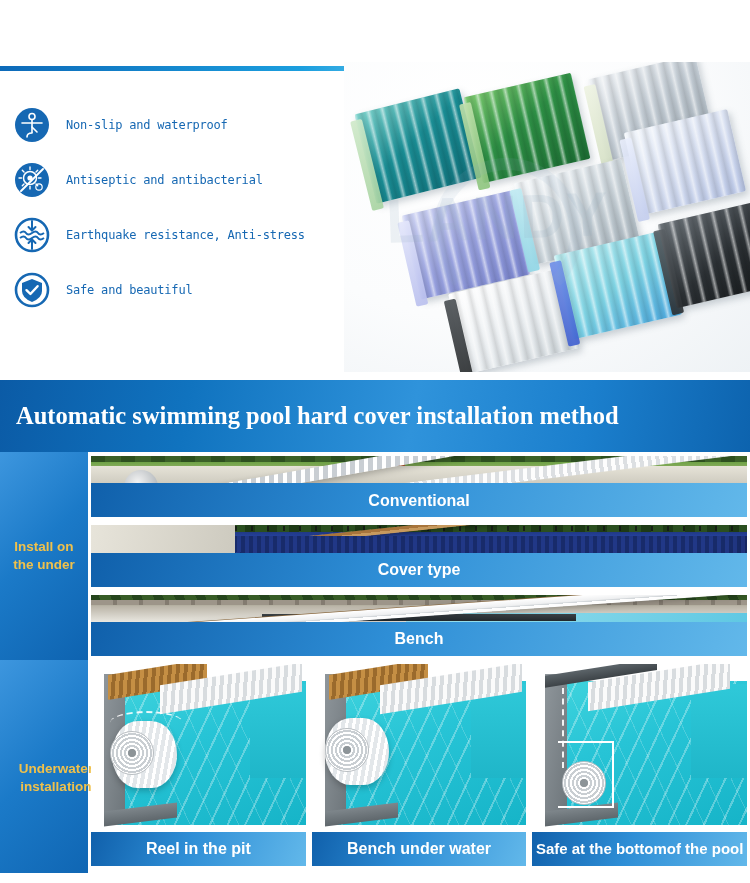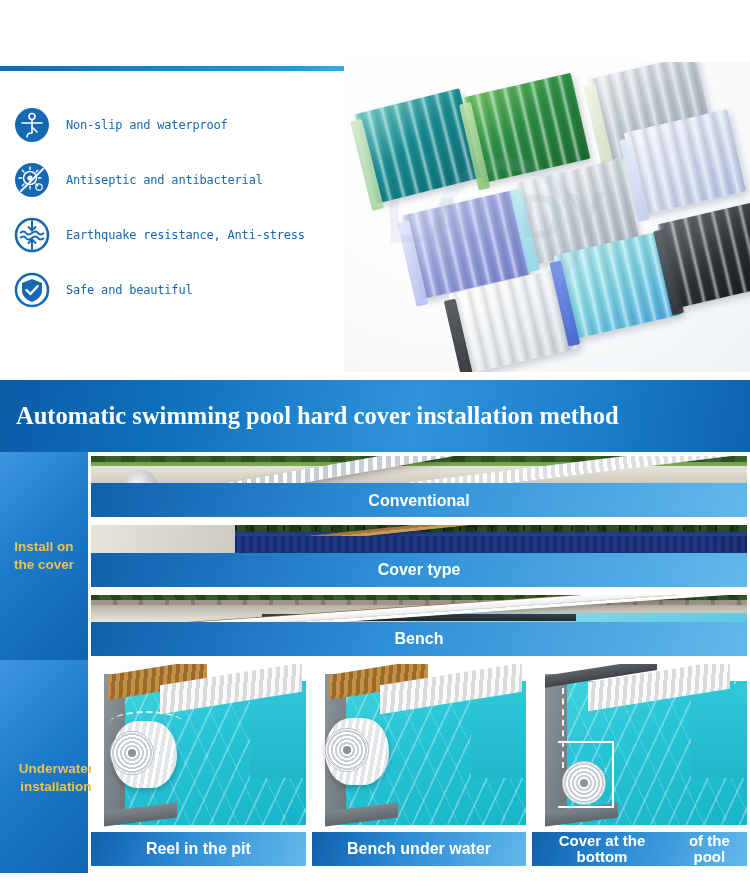--- a/index.html
+++ b/index.html
@@ -369,21 +369,21 @@
 
     <div class="banner-two">
       <div class="banner-two-title">Automatic swimming pool hard cover installation method</div>
     </div>
 
     <div class="grid-wrap">
 
       <div class="side-col side-top">
         <div class="side-col-label">
           <span>Install on</span><br>
-          <span>the cover</span>
+          <span>the under</span>
         </div>
       </div>
 
       <div class="cells-top">
 
         <div class="cell">
           <div class="cell-inner">
             <div class="cell-photo ph-conv">
               <div class="lawn"></div>
                 <div class="bushes"></div>
@@ -482,21 +482,21 @@
                 <div class="dg-wall-bottom"></div>
               <div class="dg-topcap"></div>
                 <div class="dg-deck-slats" style="left:26%; top:4%;"></div>
               <div class="dg-dash" style="left:14%; top:14%; width:10%; height:48%; border-top:none; border-left:2px dashed rgba(255,255,255,.9); border-radius:0;"></div>
               <div class="dg-pitbox"></div>
               <div class="dg-spiral" style="left:14%; top:58%;">
                   <div class="dg-spiral-core"></div>
                 </div>
             </div>
             <div class="cell-caption two-line">
-              <span>Cover at the bottom</span>
+              <span>Safe at the bottom</span>
                 <br>
               <span>of the pool</span>
             </div>
           </div>
         </div>
       </div>
 
     </div>
 
     <div class="bottom-strip"></div>

